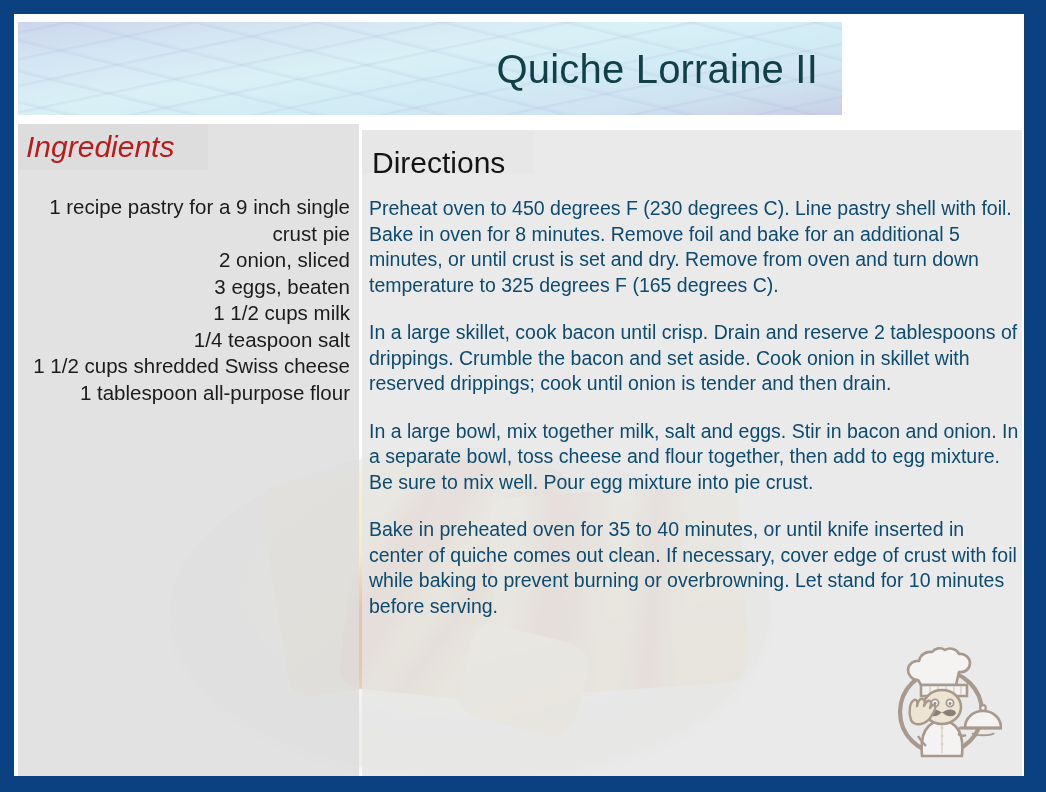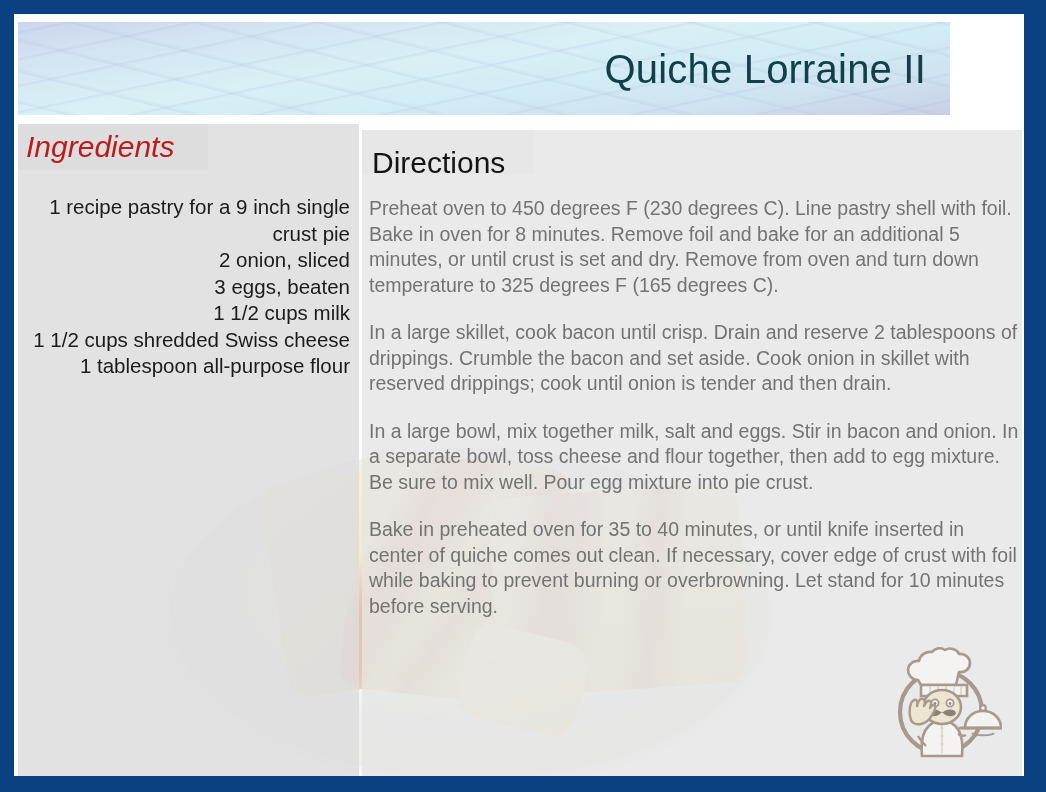--- a/index.html
+++ b/index.html
@@ -31,21 +31,21 @@
     position: absolute;
     inset: 0;
     background: #ffffff;
   }
 
   
   #banner {
     position: absolute;
     left: 4px;
     top: 8px;
-    width: 932px;
+    width: 824px;
     height: 93px;
     background:
       repeating-linear-gradient(168deg, rgba(255,255,255,0) 0px, rgba(255,255,255,0) 9px, rgba(160,170,210,0.17) 10px, rgba(255,255,255,0) 13px, rgba(255,255,255,0) 26px),
       repeating-linear-gradient(14deg, rgba(255,255,255,0) 0px, rgba(255,255,255,0) 11px, rgba(150,165,205,0.14) 12px, rgba(255,255,255,0) 16px, rgba(255,255,255,0) 30px),
       linear-gradient(172deg, #ccd5ec 0%, #d3e4f2 18%, #d9f0f6 42%, #d2ecf5 62%, #cfe2f0 82%, #c7cfe6 100%);
     overflow: hidden;
   }
   #banner-title {
     position: absolute;
     right: 24px;
@@ -182,21 +182,21 @@
     color: #141414;
     white-space: nowrap;
   }
   #directions-body {
     position: absolute;
     left: 355px;
     top: 182px;
     width: 650px;
     font-size: 19.5px;
     line-height: 25.5px;
-    color: #737373;
+    color: #0c4a6e;
   }
   #directions-body p {
     margin: 0 0 22px 0;
   }
   #directions-body p:last-child { margin-bottom: 16px; }
 
   
   #chef-logo {
     position: absolute;
     right: 22px;
@@ -227,20 +227,21 @@
 
     <div id="ingredients-panel"></div>
     <div id="ingredients-head-box"></div>
     <div id="ingredients-title">Ingredients</div>
     <div id="ingredients-list">
       <ul>
           <li>1 recipe pastry for a 9 inch single crust pie</li>
           <li>2 onion, sliced</li>
           <li>3 eggs, beaten</li>
           <li>1 1/2 cups milk</li>
+          <li>1/4 teaspoon salt</li>
           <li>1 1/2 cups shredded Swiss cheese</li>
           <li>1 tablespoon all-purpose flour</li>
         </ul>
     </div>
 
     <div id="directions-panel"></div>
     <div id="directions-head-box"></div>
     <div id="directions-title">Directions</div>
     <div id="directions-body">
         <p>Preheat oven to 450 degrees F (230 degrees C). Line pastry shell with foil. Bake in oven for 8 minutes. Remove foil and bake for an additional 5 minutes, or until crust is set and dry. Remove from oven and turn down temperature to 325 degrees F (165 degrees C).</p>

